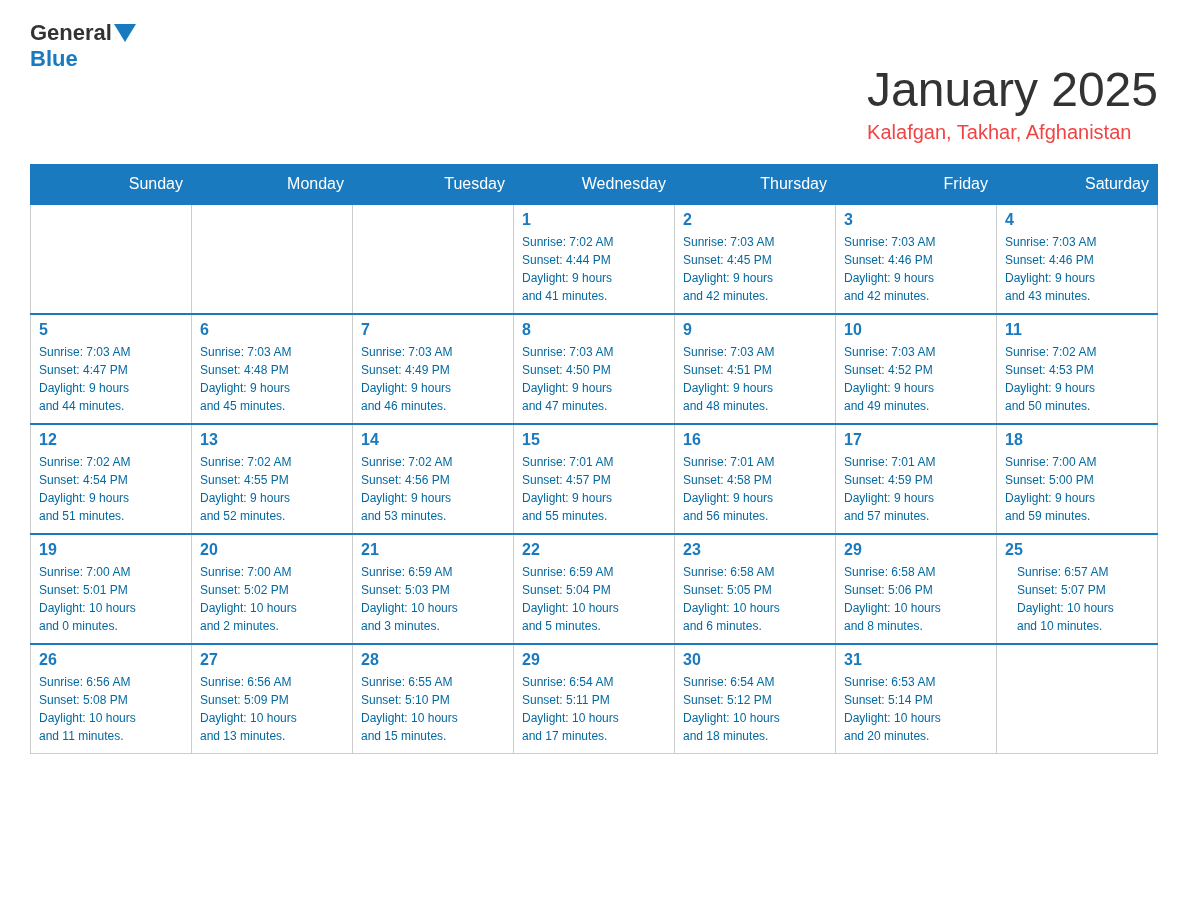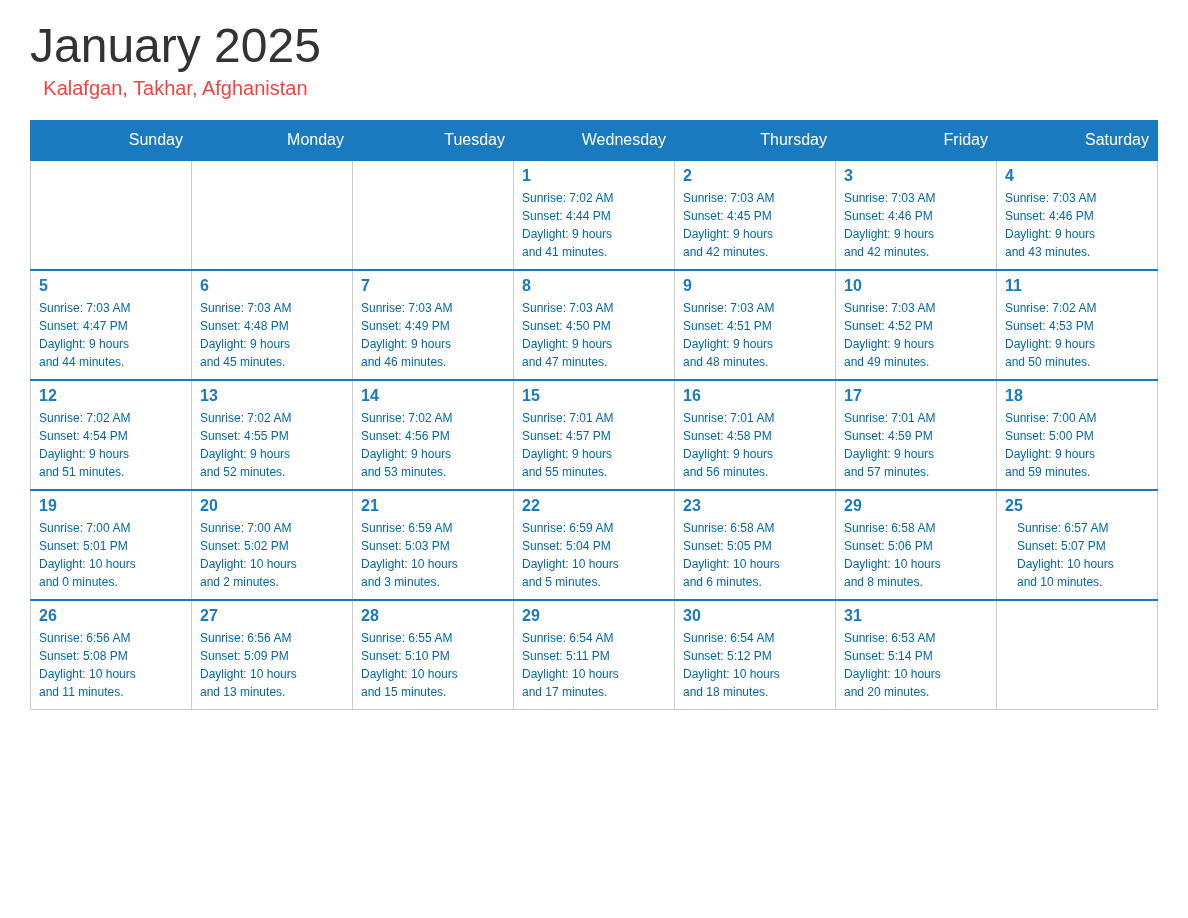--- a/index.html
+++ b/index.html
@@ -29,21 +29,22 @@
     }
     .logo-wrapper {
       display: flex;
       flex-direction: column;
     }
     .logo-top {
       display: flex;
       align-items: center;
     }
     .title-block {
-      text-align: center;
+      text-align: left;
+      margin-top: 44px;
     }
     .calendar-title {
       font-size: 48px;
       font-weight: normal;
       color: #333;
       line-height: 1.1;
     }
     .calendar-subtitle {
       font-size: 20px;
       color: #ef4444;
@@ -87,20 +88,33 @@
       
     }
     tbody tr td.top-border {
       border-top: 2px solid #1a7abf;
     }
   </style>
 </head>
 <body>
 
 <div class="header">
+  <div class="logo-wrapper">
+    <div class="logo-top">
+      <span class="logo-text">General</span>
+      <div style="display:flex; flex-direction:column; align-items:flex-start; margin-left:2px;">
+        <svg width="22" height="18" viewBox="0 0 22 18">
+          <polygon points="0,0 22,0 11,18" fill="#1a7abf"></polygon>
+        </svg>
+      </div>
+    </div>
+    <div style="margin-left:0;">
+      <span class="logo-blue">Blue</span>
+    </div>
+  </div>
   <div class="title-block">
     <div class="calendar-title">January 2025</div>
     <div class="calendar-subtitle">Kalafgan, Takhar, Afghanistan</div>
   </div>
 </div>
 
 <table>
   <thead>
     <tr>
     <th>Sunday</th>

